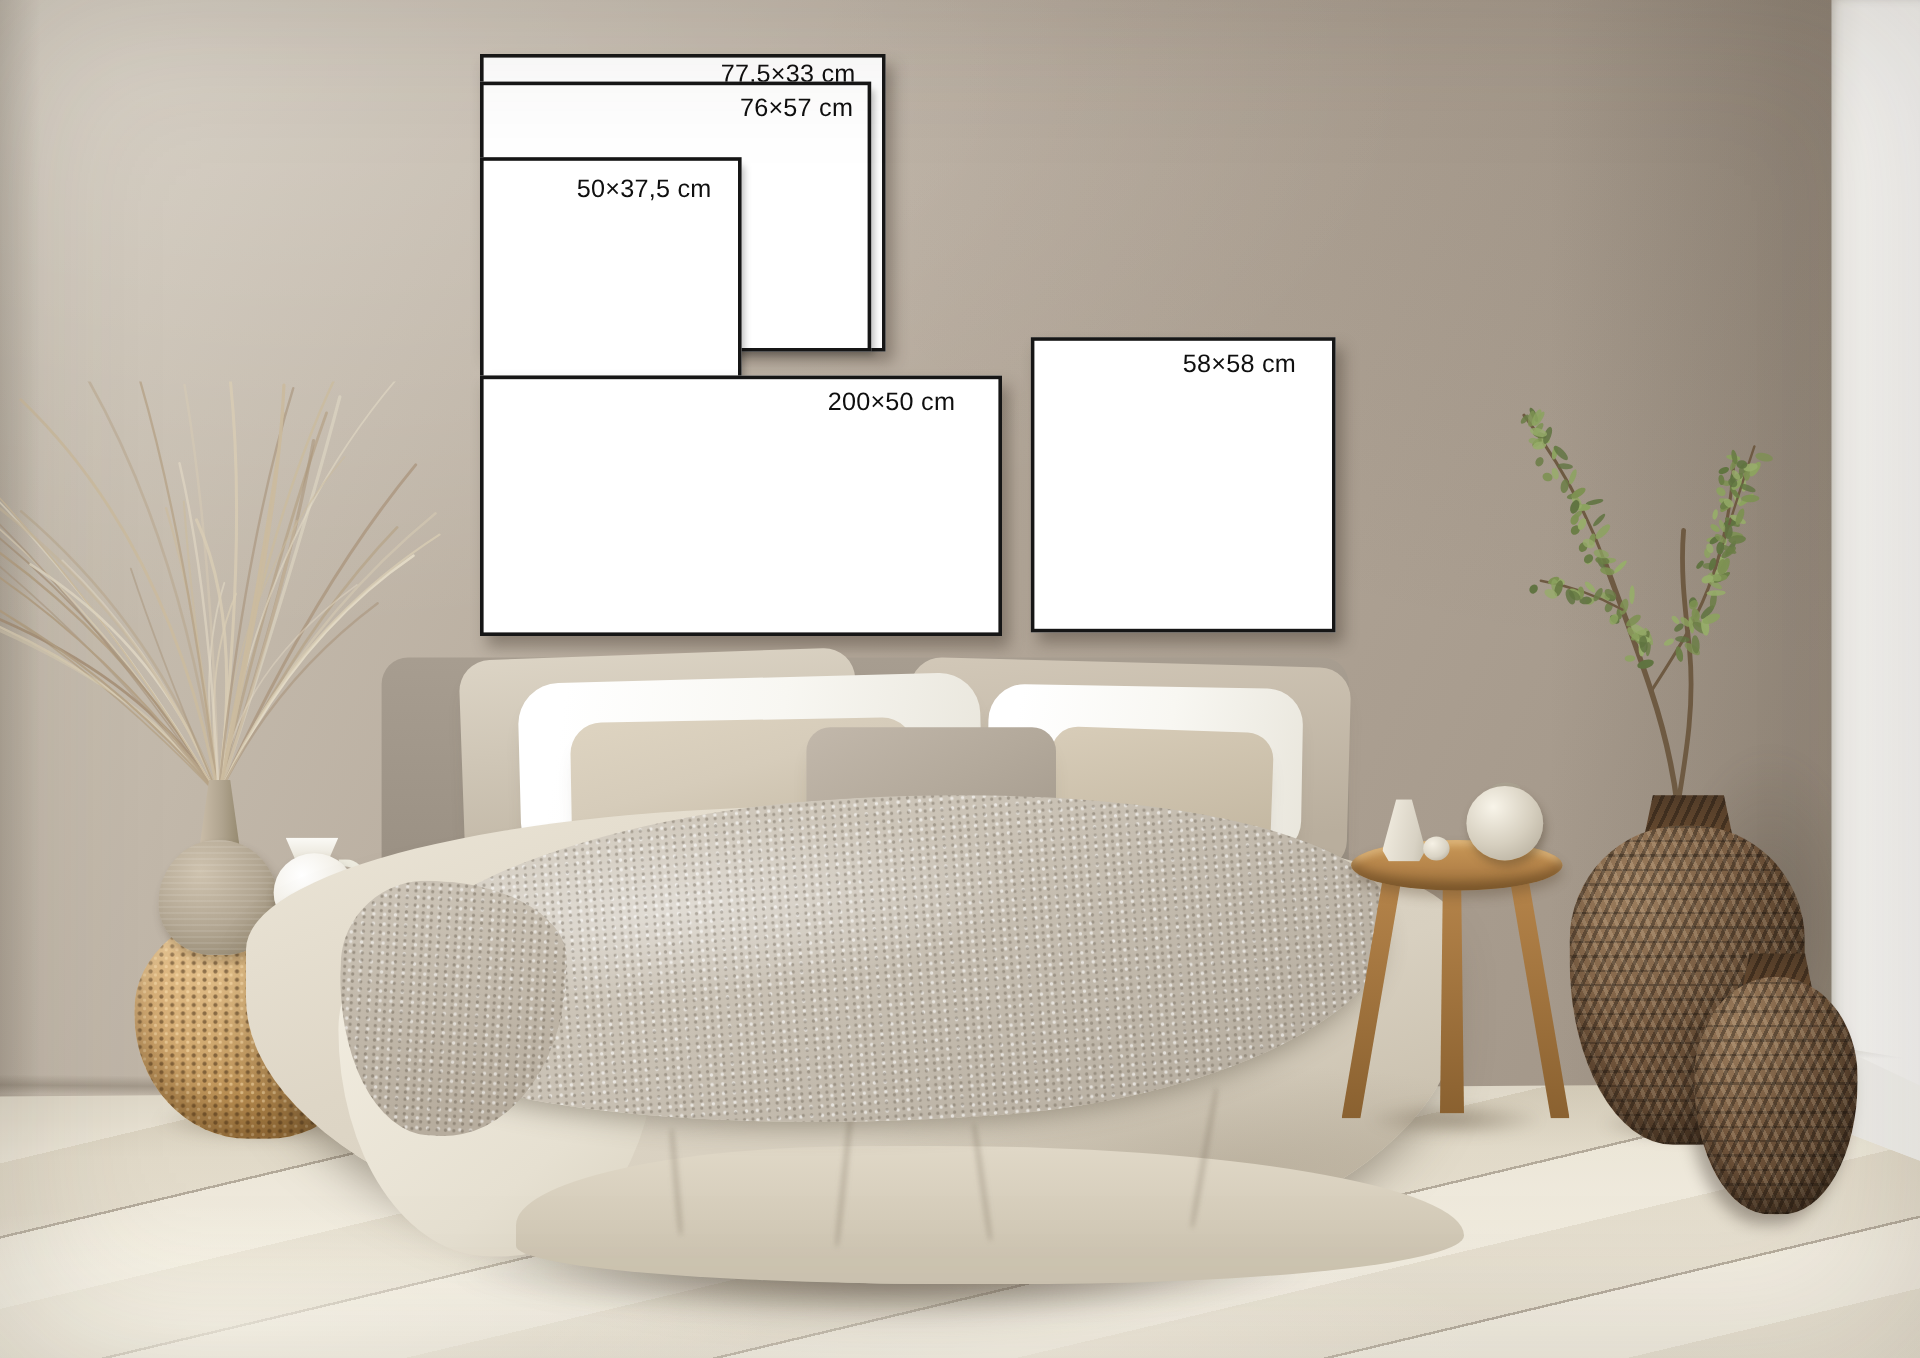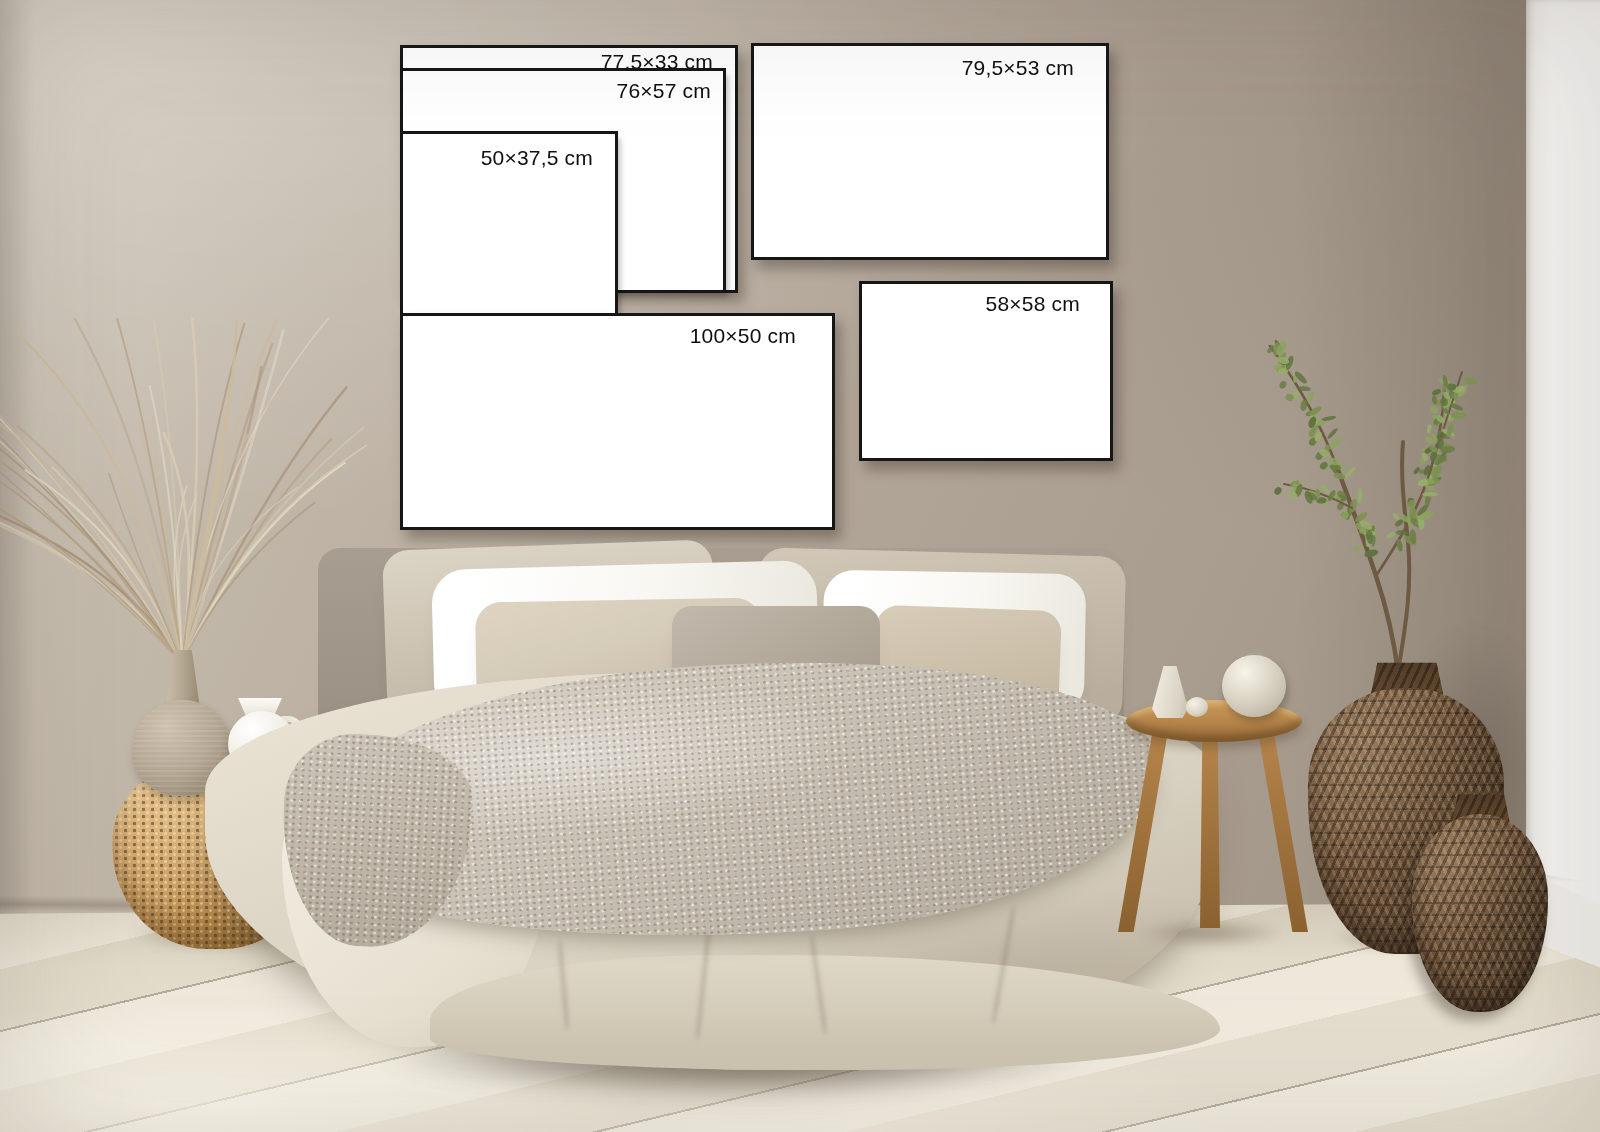--- a/index.html
+++ b/index.html
@@ -75,21 +75,21 @@
   .frame .frame-label{
     position:absolute;white-space:nowrap;
     color:var(--c-label-text,#0f0f0f);
     font-size:21px;line-height:1.1;letter-spacing:.2px;
   }
   .frame-a{left:400px;top:45px;width:338px;height:248px;box-shadow:6px 9px 12px rgba(55,45,35,.38);}
   .frame-b{left:400px;top:68px;width:326px;height:225px;box-shadow:4px 5px 6px -2px rgba(0,0,0,.28);}
   .frame-c{left:400px;top:131px;width:218px;height:185px;box-shadow:4px 5px 6px -2px rgba(0,0,0,.28);}
   .frame-d{left:751px;top:43px;width:358px;height:217px;box-shadow:6px 9px 12px rgba(55,45,35,.38);}
   .frame-e{left:400px;top:313px;width:435px;height:217px;box-shadow:6px 9px 12px rgba(55,45,35,.38);}
-  .frame-f{left:859px;top:281px;width:254px;height:180px;box-shadow:6px 9px 12px rgba(55,45,35,.38);}
+  .frame-f{left:859px;top:281px;width:254px;height:246px;box-shadow:6px 9px 12px rgba(55,45,35,.38);}
   .frame-a .frame-label{top:2px;right:22px;}
   .frame-b .frame-label{top:8px;right:12px;}
   .frame-c .frame-label{top:12px;right:22px;}
   .frame-d .frame-label{top:10px;right:32px;}
   .frame-e .frame-label{top:8px;right:36px;}
   .frame-f .frame-label{top:8px;right:30px;}
 
   
   #pampas-svg{left:-30px;top:318px;width:400px;height:380px;overflow:hidden;}
   .pouf-shadow{
@@ -338,25 +338,22 @@
 
   <div class="frame frame-a">
     <span class="frame-label">77,5×33 cm</span>
   </div>
   <div class="frame frame-b">
     <span class="frame-label">76×57 cm</span>
   </div>
   <div class="frame frame-c">
     <span class="frame-label">50×37,5 cm</span>
   </div>
-  <div class="frame frame-d">
-    <span class="frame-label">79,5×53 cm</span>
-  </div>
   <div class="frame frame-e">
-    <span class="frame-label">100×50 cm</span>
+    <span class="frame-label">200×50 cm</span>
   </div>
   <div class="frame frame-f">
     <span class="frame-label">58×58 cm</span>
   </div>
 
   <svg id="pampas-svg" viewBox="0 0 400 380" xmlns="http://www.w3.org/2000/svg">
       <path d="M212,345 q36.4,-222.3 99.7,-353.2" fill="none" stroke="#cbbb9e" stroke-width="2.04" stroke-opacity="0.80" stroke-linecap="round"></path>
       <path d="M212,345 q-82.9,-111.6 -257.7,-170.2" fill="none" stroke="#d9cdb4" stroke-width="2.17" stroke-opacity="0.89" stroke-linecap="round"></path>
       <path d="M212,345 q47.3,-198.8 90.1,-318.9" fill="none" stroke="#b5a286" stroke-width="2.36" stroke-opacity="0.73" stroke-linecap="round"></path>
       <path d="M212,345 q-17.8,-105.6 4.9,-177.2" fill="none" stroke="#e4dbc7" stroke-width="1.55" stroke-opacity="0.57" stroke-linecap="round"></path>

